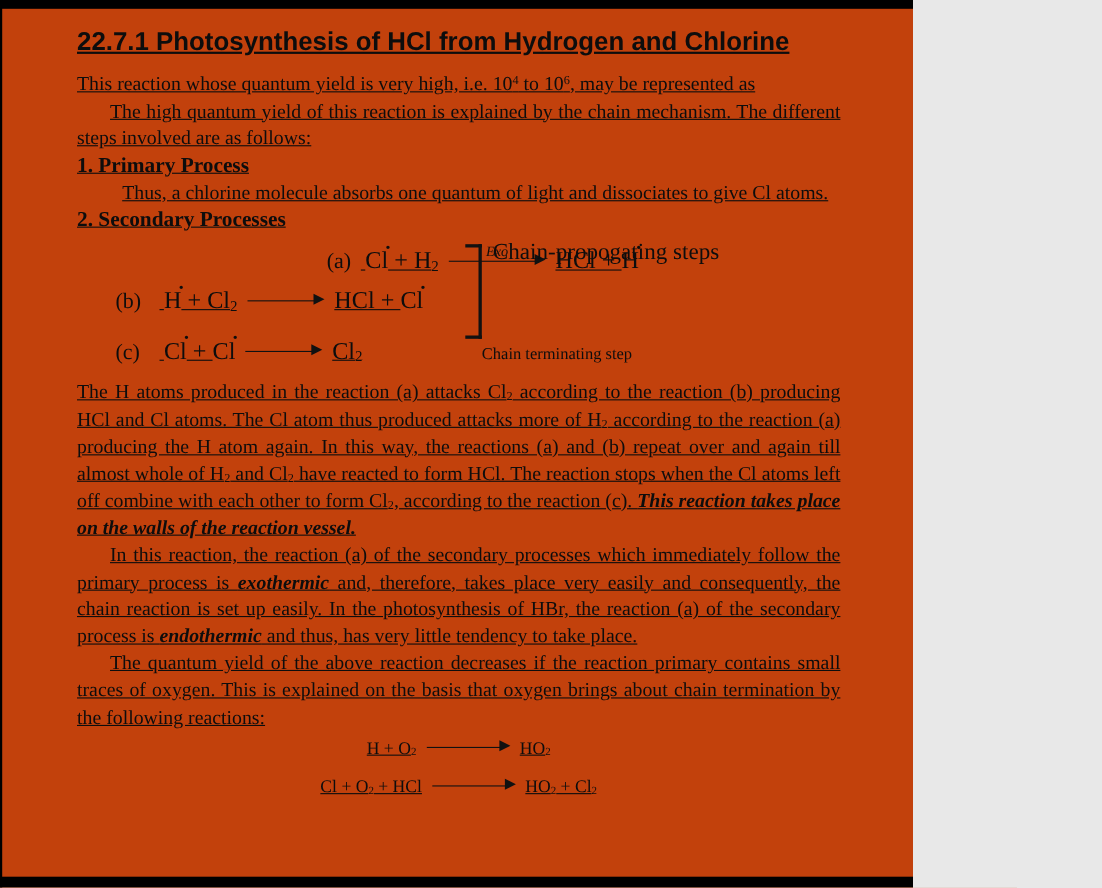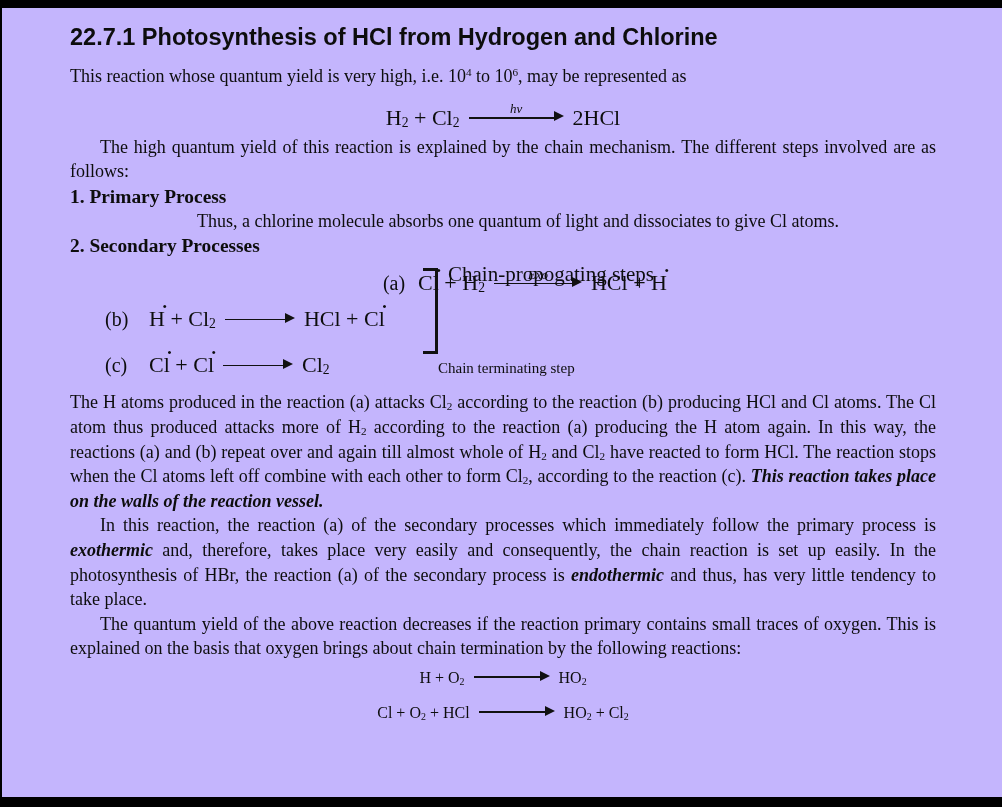--- a/index.html
+++ b/index.html
@@ -1,17 +1,17 @@
 <!DOCTYPE html>
 <html><head>
 <meta charset="utf-8">
 <style>
   html,body{margin:0;padding:0;background:#e8e8e8;}
-  .page{position:relative;width:1002px;height:807px;background:#c4b5fd;overflow:hidden;
-        font-family:"Liberation Serif",serif;color:#0d0d0d;}
+  .page{position:relative;width:830px;height:807px;background:#c2410c;overflow:hidden;
+        font-family:"Liberation Serif",serif;color:#0d0d0d;text-decoration:underline;}
   .top-bar{position:absolute;top:0;left:0;width:1002px;height:8px;background:#000;}
   .bottom-bar{position:absolute;bottom:0;left:0;width:1002px;height:10px;background:#000;}
   .left-line{position:absolute;top:0;left:0;width:2px;height:807px;background:#000;}
   .content{padding:24px 66px 0 70px;}
   h1.title{font-family:"Liberation Sans","DejaVu Sans",sans-serif;font-weight:bold;
            font-size:23.5px;line-height:1.15;margin:0 0 13px 0;}
   p.body{font-size:18px;line-height:24.6px;margin:0;}
   .indent{text-indent:30px;text-align:center;}
   .justify{text-align:justify;}
   .bold-head{font-weight:bold;font-size:19.4px;line-height:25px;margin:0;}
@@ -50,21 +50,20 @@
 
 <div class="page">
   <div class="top-bar"></div>
   <div class="left-line"></div>
 
   <div class="content">
     <h1 class="title">22.7.1 Photosynthesis of HCl from Hydrogen and Chlorine</h1>
 
     <p class="body"><span>This reaction whose quantum yield is very high, i.e. 10</span><sup>4</sup><span> to 10</span><sup>6</sup><span>, may be represented as</span></p>
 
-    <div class="eq main-eq"><span>H</span><sub>2</sub><span> + Cl</span><sub>2</sub><span class="rx-arrow" style="width: 95px;"><span class="shaft"></span><span class="head"></span><span class="arrow-label">hν</span></span><span>2HCl</span></div>
 
     <p class="body indent justify">The high quantum yield of this reaction is explained by the chain mechanism. The different steps involved are as follows:</p>
 
     <p class="bold-head">1. Primary Process</p>
 
 
     <p class="body indent">Thus, a chlorine molecule absorbs one quantum of light and dissociates to give Cl atoms.</p>
 
     <p class="bold-head">2. Secondary Processes</p>
 

